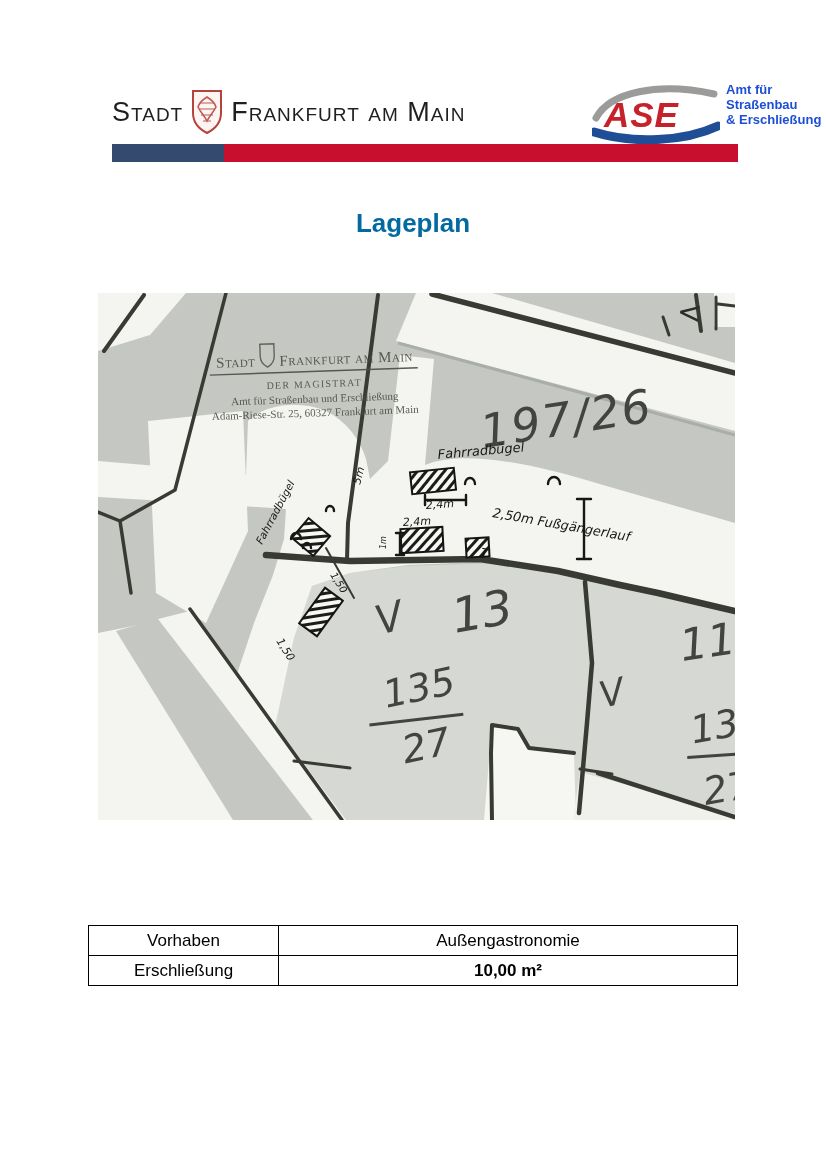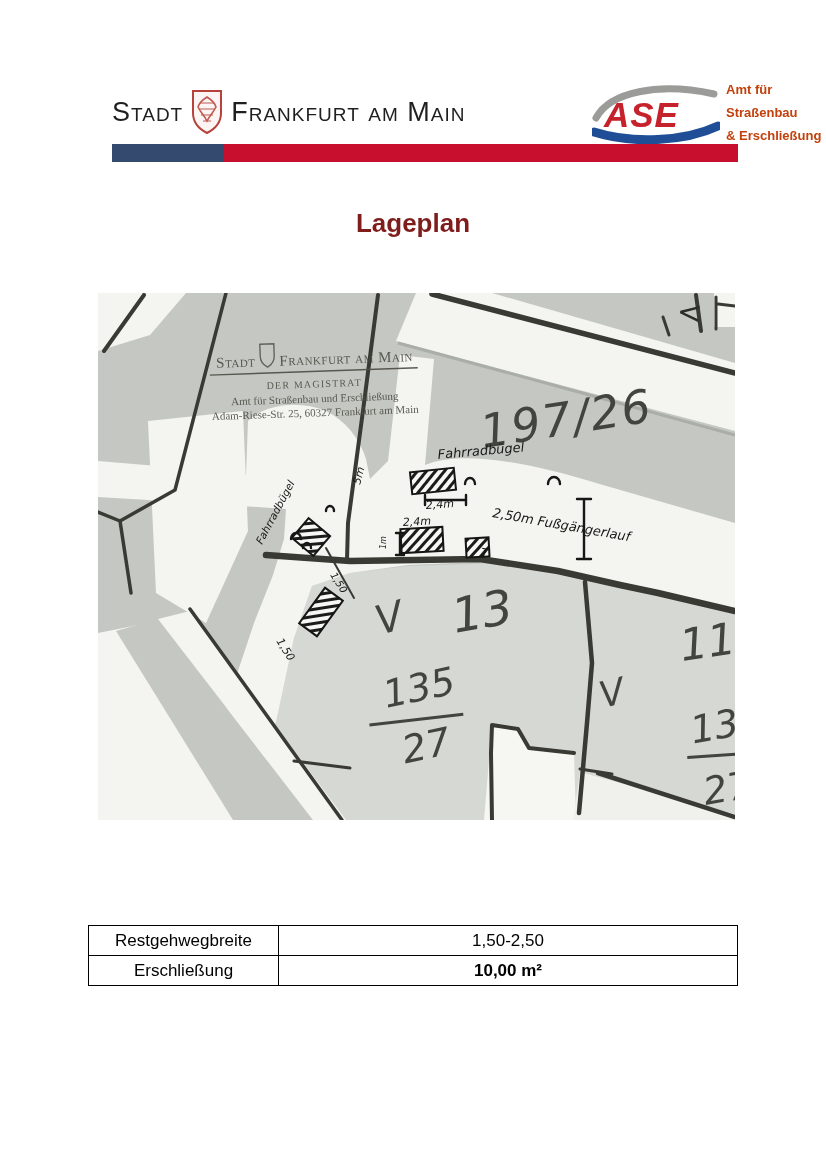--- a/index.html
+++ b/index.html
@@ -7,21 +7,21 @@
         font-family:"Liberation Sans",sans-serif;}
   
   .citylogo{position:absolute;left:112px;top:86px;height:52px;display:flex;align-items:center;gap:7px;}
   .citylogo .w{font-variant:small-caps;font-size:27px;letter-spacing:1px;color:#1f1f1f;font-weight:400;}
   .aselogo{position:absolute;left:592px;top:82px;display:flex;align-items:flex-start;gap:6px;}
   .aselines{display:flex;flex-direction:column;font-size:13px;line-height:15px;font-weight:700;}
   .hbar{position:absolute;left:112px;top:144px;width:626px;height:18px;display:flex;}
   .hbar .b{height:100%;}
   
   .title{position:absolute;left:0;top:208px;width:826px;text-align:center;
-         font-size:26px;font-weight:700;color:#7f1d1d;}
+         font-size:26px;font-weight:700;color:#0369a1;}
   
   .map{position:absolute;left:98px;top:293px;width:637px;height:527px;overflow:hidden;}
   
   table.info{position:absolute;left:88px;top:925px;width:650px;border-collapse:collapse;
              font-size:17px;color:#000;table-layout:fixed;}
   table.info td{border:1.6px solid #000;height:29px;text-align:center;vertical-align:middle;padding:0 4px;}
   table.info td.c1{width:181px;}
   table.info td.bold{font-weight:700;margin-left:28px;}
 </style>
 </head>
@@ -38,21 +38,21 @@
     </svg>
     <span class="w">Frankfurt am Main</span>
   </div>
 
   <div class="aselogo">
     <svg width="128" height="62" viewBox="0 0 128 62">
       <path d="M4,36 C18,10 66,0 122,12" fill="none" stroke="#9b9b99" stroke-width="7" stroke-linecap="round"></path>
       <text x="12" y="45" font-family="Liberation Sans,sans-serif" font-size="35" font-weight="700" font-style="italic" fill="#c6222c" letter-spacing="1">ASE</text>
       <path d="M2,50 C40,62 92,60 126,44" fill="none" stroke="#1f4e96" stroke-width="9" stroke-linecap="round"></path>
     </svg>
-    <div class="aselines" style="color:#c2410c;gap:8px;">
+    <div class="aselines" style="color:#1d4ed8;">
       <span>Amt für</span>
       <span>Straßenbau</span>
       <span>&amp; Erschließung</span>
     </div>
   </div>
 
   <div class="hbar">
     <div class="b" style="width:112px;background:#344a6e;"></div>
     <div class="b" style="flex:1;background:#c8102e;"></div>
   </div>
@@ -167,23 +167,23 @@
       <text x="232" y="282" font-size="10" transform="rotate(58 232 282)">1,50</text>
       <text x="262" y="192" font-size="11" transform="rotate(-75 262 192)">5m</text>
       <text x="288" y="256" font-size="8" transform="rotate(-90 288 256)">1m</text>
       <text x="382" y="264" font-size="13" transform="rotate(10 382 264)">T</text>
     </g>
   </svg>
   </div>
 
   <table class="info">
     <tbody>
-    <tr>
-      <td class="c1">Restgehwegbreite</td>
-      <td>1,50-2,50</td>
+        <tr>
+      <td class="c1">Vorhaben</td>
+      <td>Außengastronomie</td>
     </tr>
     <tr>
       <td class="c1">Erschließung</td>
       <td class="bold">10,00 m²</td>
     </tr>
   </tbody>
     </table>
 
 </div>
 

